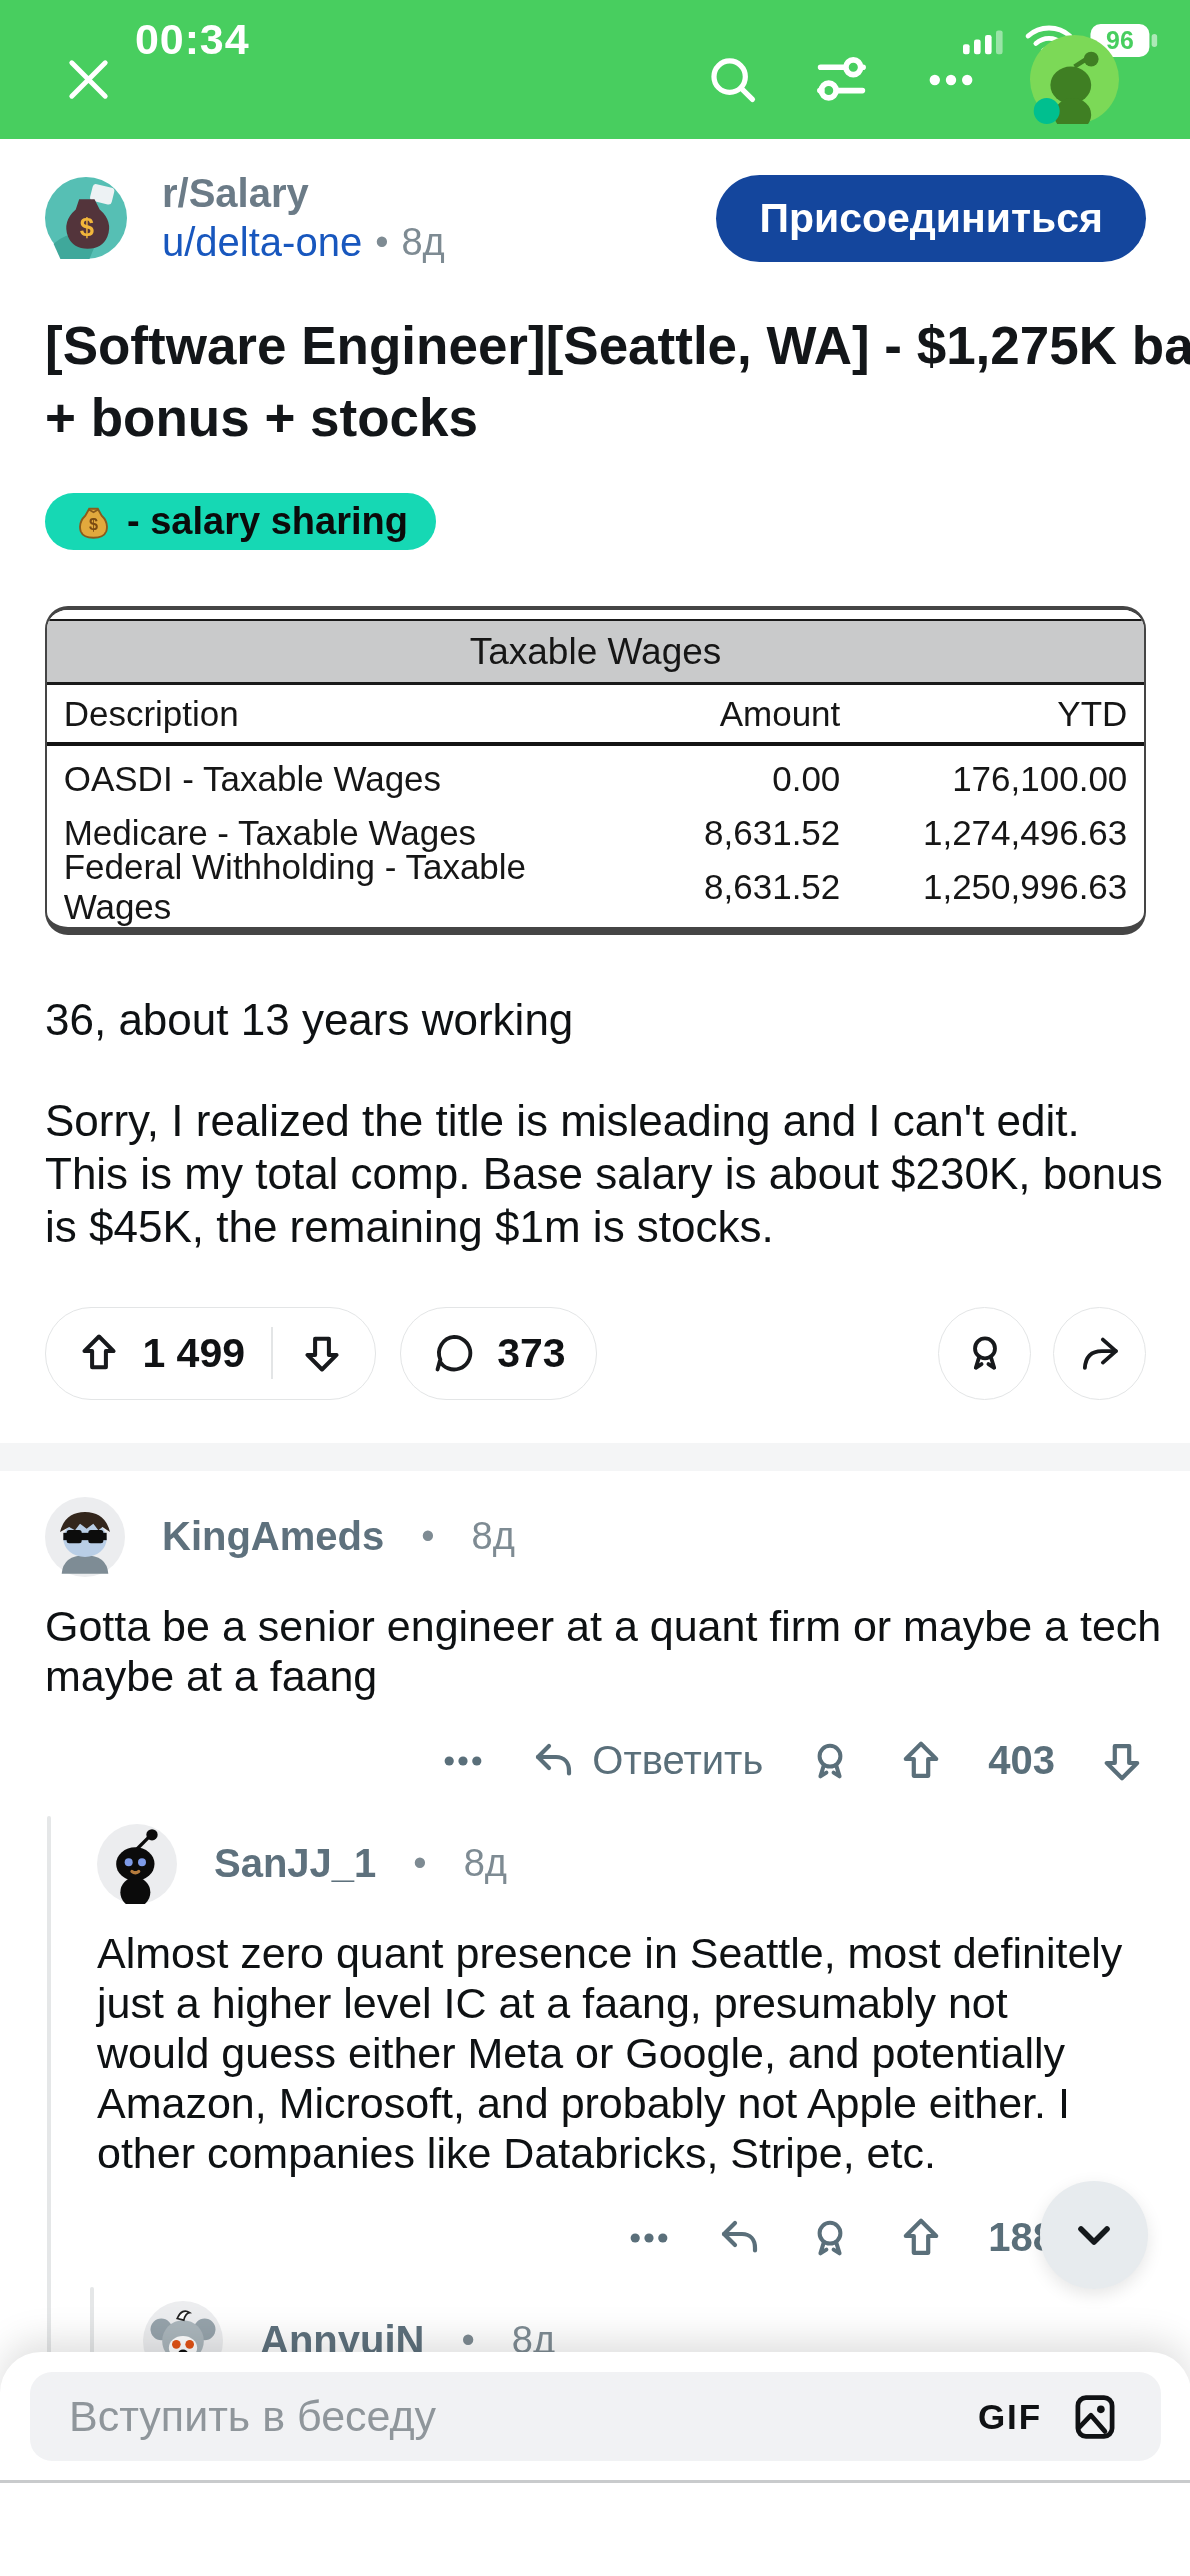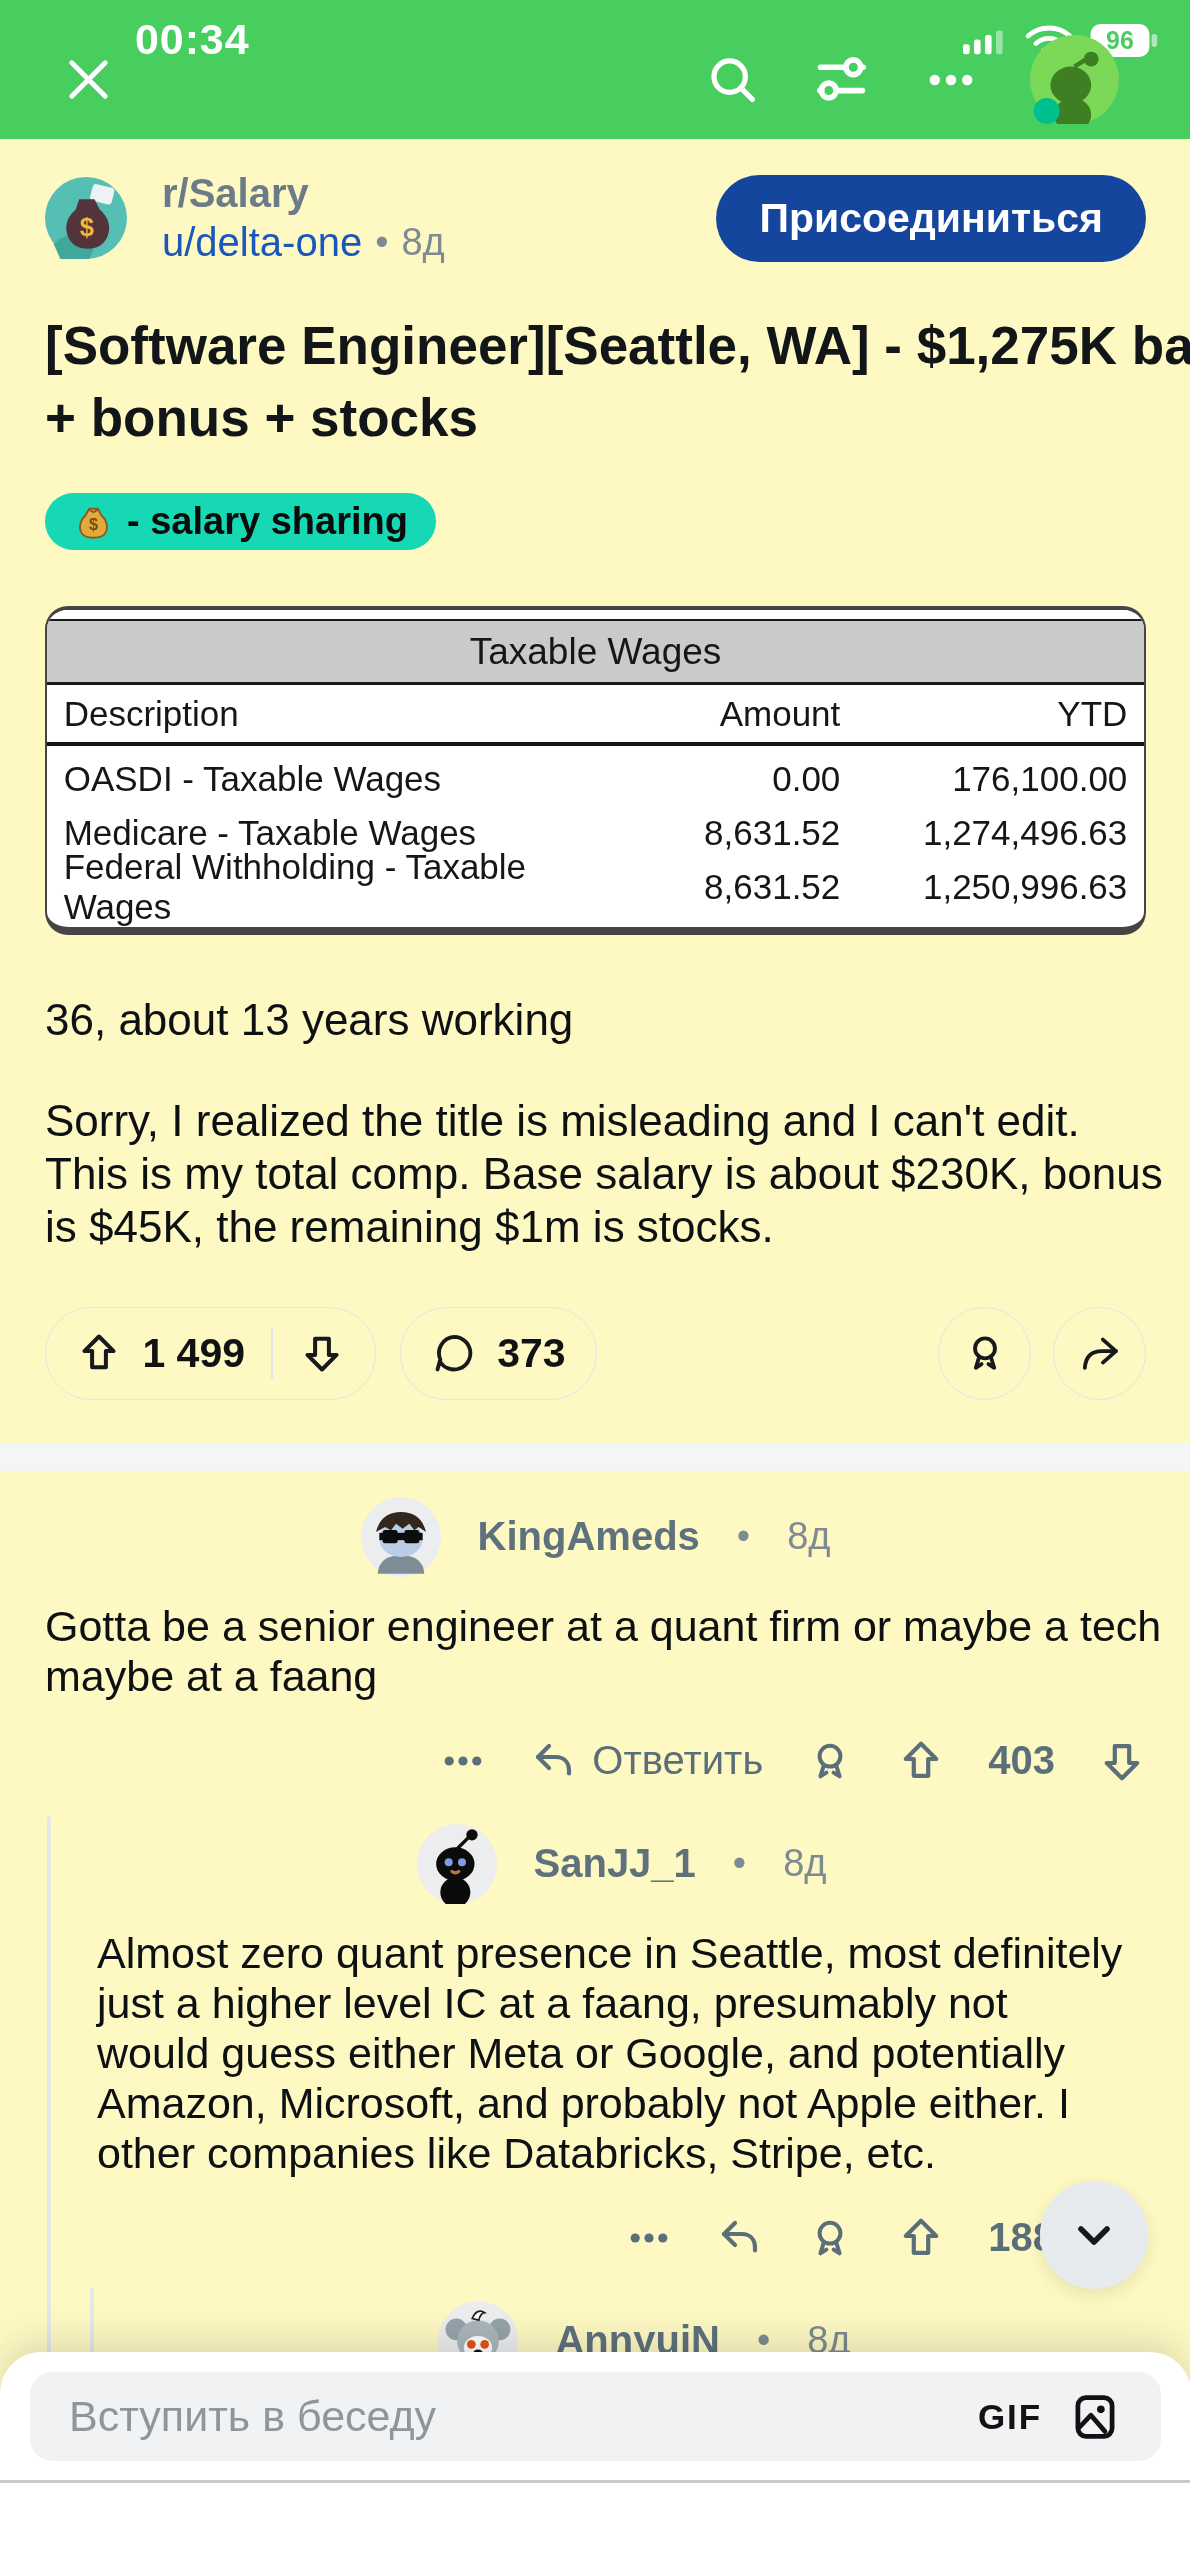--- a/index.html
+++ b/index.html
@@ -1,17 +1,17 @@
 <!DOCTYPE html>
 <html style="font-size:15px"><head>
 <meta charset="utf-8">
 <style>
   html,body{margin:0;padding:0;background:#777;}
   .phone{
-    position:relative;width:1191px;height:2576px;background:#fef9c3;overflow:hidden;
+    position:relative;width:1191px;height:2576px;background:#ffffff;overflow:hidden;
     font-family:"Liberation Sans","DejaVu Sans",sans-serif;color:#17191C;margin:0 auto;
   }
   
   .appbar{position:relative;height:139px;background:#48CE5F;}
   .time{position:absolute;left:135px;top:15px;font-size:43px;font-weight:700;color:#fff;letter-spacing:0.9px;}
   .status-right{position:absolute;right:32px;top:22px;display:flex;align-items:center;gap:15px;}
   .navrow{position:absolute;left:0;right:0;bottom:13px;height:93px;display:flex;align-items:center;}
   .close-btn{margin-left:56px;width:65px;height:65px;display:flex;align-items:center;justify-content:center;}
   .nav-right{margin-left:auto;display:flex;align-items:center;gap:50px;margin-right:72px;}
   .nav-iconbtn{width:59px;height:59px;display:flex;align-items:center;justify-content:center;}
@@ -59,21 +59,21 @@
   
   .band{height:28px;background:#F4F5F6;margin-top:43px;}
   .comments{position:relative;padding:0 45px 278px;}
   .thread-line{position:absolute;width:3.7px;background:#E5E7E8;border-radius:1.9px;bottom:0;}
   .tl1{left:47px;top:319px;}
   .tl2{left:90px;top:790px;}
   .comment{position:relative;}
   .c1{margin-top:26px;}
   .c2{margin-top:39px;margin-left:52px;}
   .c3{margin-top:39px;margin-left:98px;}
-  .comment-head{display:flex;align-items:center;gap:37px;justify-content:center;}
+  .comment-head{display:flex;align-items:center;gap:37px;}
   .c-avatar{width:80px;height:80px;flex:0 0 auto;}
   .c-name{font-size:40px;font-weight:700;color:#5E717D;}
   .c-text{margin-top:24px;font-size:43px;line-height:50px;color:#0E1113;}
   .c-actions{margin-top:36px;display:flex;align-items:center;justify-content:flex-end;gap:43px;
     color:#5A6F7A;font-size:40px;font-weight:500;}
   .c-action{display:flex;align-items:center;gap:15px;color:#5A6F7A;}
   .c-votes{font-weight:600;}
   
   .scroll-down{position:absolute;left:1040px;top:2181px;width:108px;height:108px;border-radius:50%;
     background:#E7EBEE;display:flex;align-items:center;justify-content:center;

